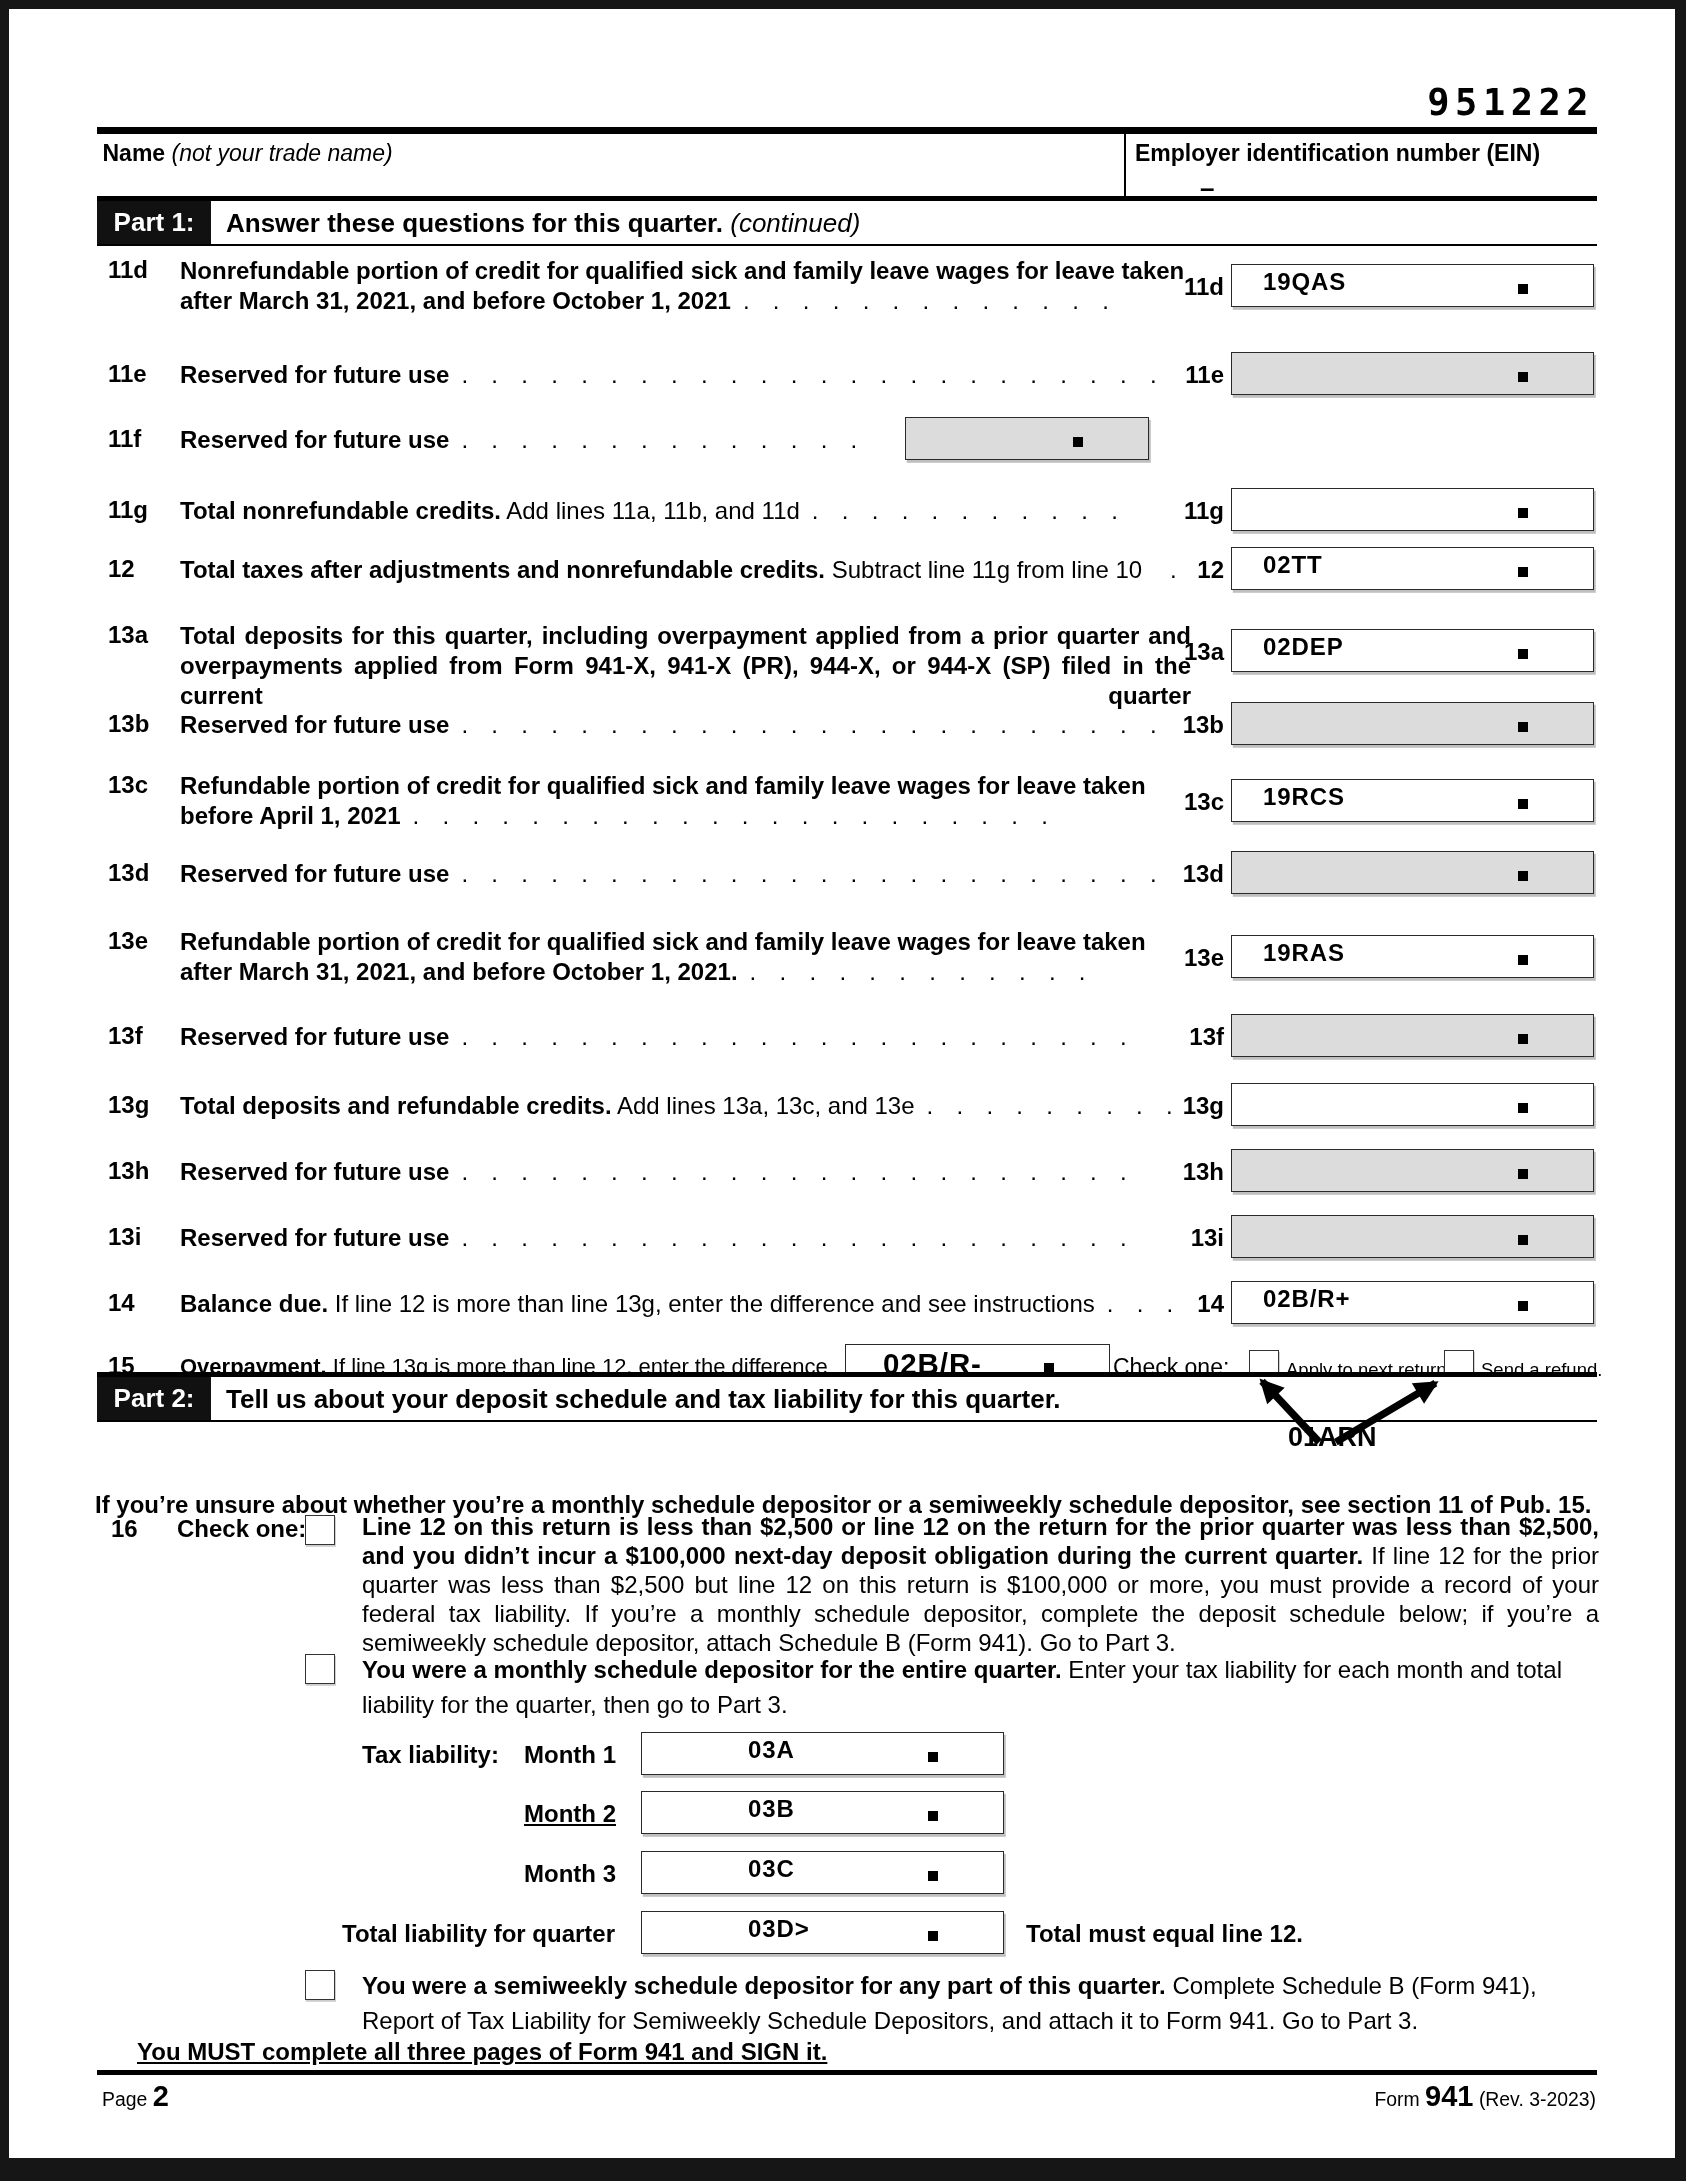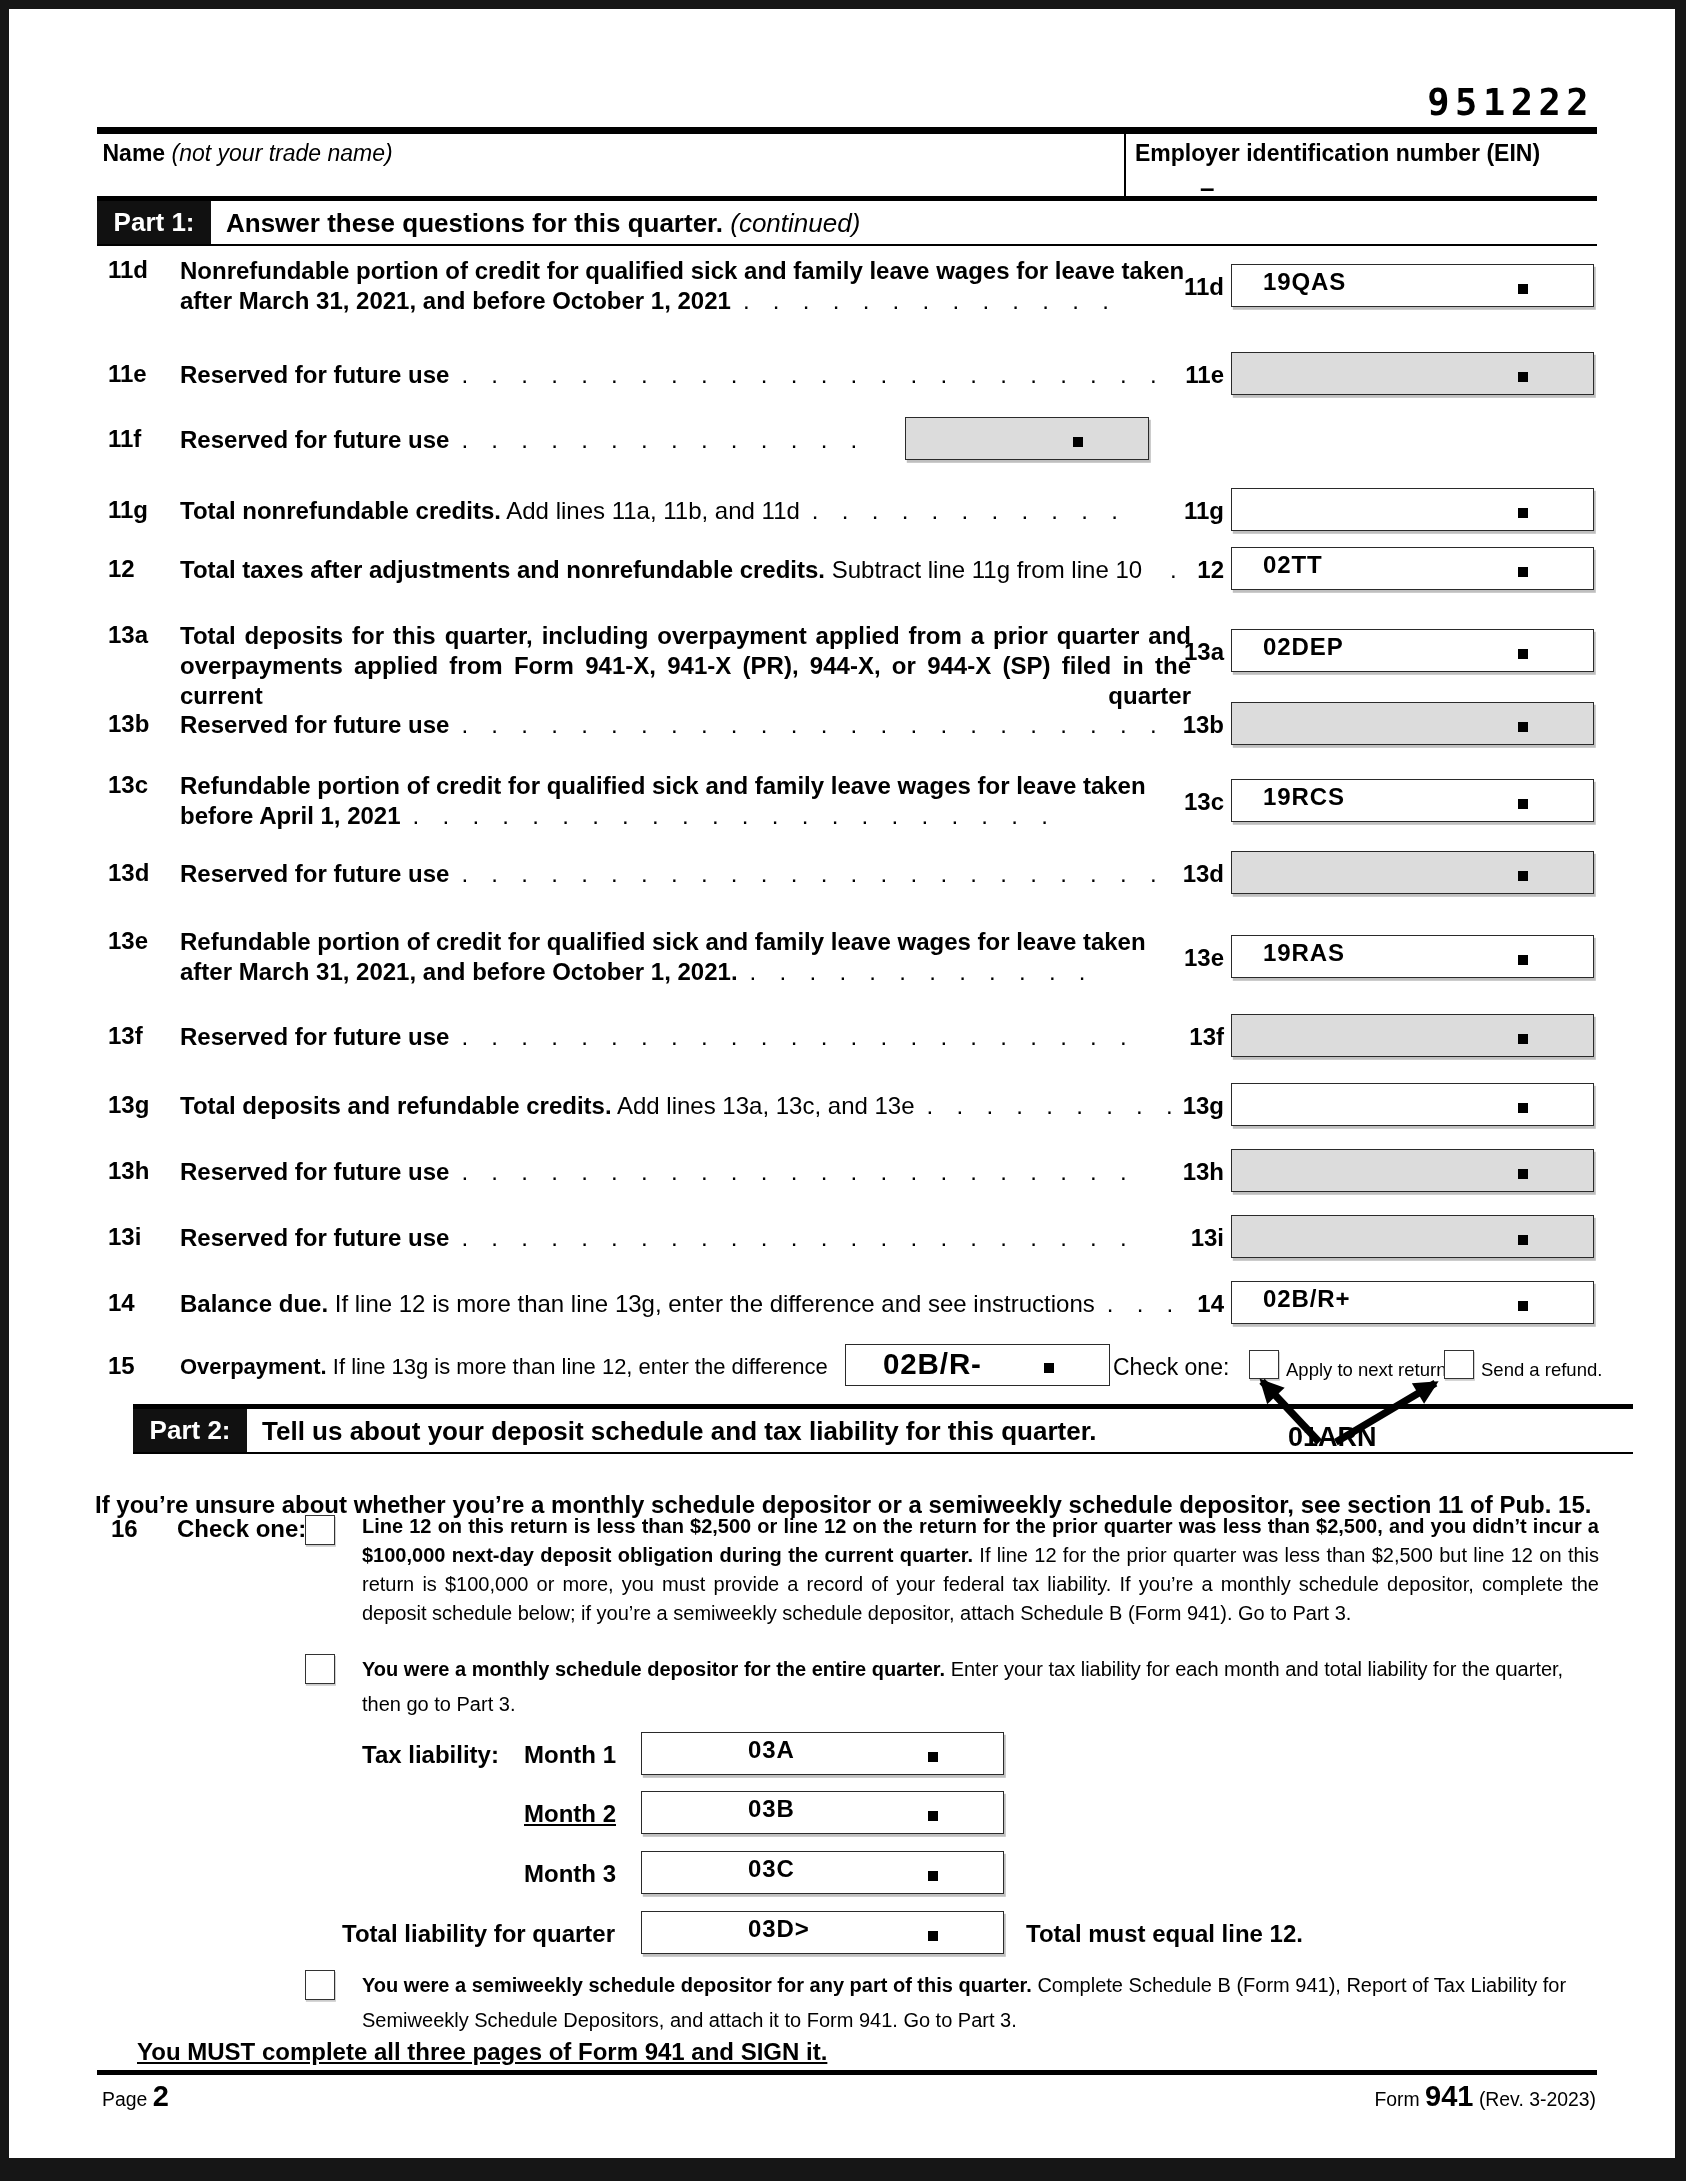--- a/index.html
+++ b/index.html
@@ -19,21 +19,21 @@
   .namebox{position:absolute;left:97px;top:134px;width:1500px;height:66px;}
   .namebox .vdiv{position:absolute;left:1027px;top:0;width:1.8px;height:66px;background:#000;}
   .name-cell{position:absolute;left:5.5px;top:5.5px;font-size:23px;}
   .ein-cell{position:absolute;left:1038px;top:5.5px;font-size:23px;font-weight:bold;}
   .ein-dash{position:absolute;left:1103px;top:39px;font-size:26px;font-weight:bold;}
 
   
   .band{position:absolute;left:97px;width:1500px;height:43px;background:#fff;
         border-top:5.5px solid #000;border-bottom:2.8px solid #000;box-sizing:content-box;}
   .band1{top:196px;}
-  .band2{top:1404px;margin-left:36px;}
+  .band2{top:1372px;}
   .chip{position:absolute;left:0;top:0;height:43px;background:#111;color:#fff;
         font-weight:bold;font-size:26px;display:flex;align-items:center;padding:0 16.6px;}
   .band-title{position:absolute;left:129px;top:7.4px;font-size:26px;white-space:nowrap;text-align:right;}
 
   
   .row{position:absolute;left:97px;width:1500px;height:43px;}
   .num{position:absolute;left:11px;top:8.3px;width:65px;font-weight:bold;font-size:24px;}
   .row.two .num{top:-8.3px;}
   .rowtext{position:absolute;left:83px;top:8.3px;width:1011px;font-size:24px;line-height:30px;}
   .row.two .rowtext{top:-8.3px;}
@@ -71,21 +71,21 @@
   .arrows{position:absolute;left:1227px;top:1357px;width:249px;height:102px;z-index:11;}
 
   .note{position:absolute;left:95px;top:1491px;width:1504px;font-weight:bold;font-size:24px;}
 
   
   .s16-num{position:absolute;left:111px;top:1515px;font-weight:bold;font-size:24px;}
   .s16-label{position:absolute;left:177px;top:1515px;font-weight:bold;font-size:24px;}
   .cb-a{left:305px;top:1515px;}
   .cb-b{left:305px;top:1654px;}
   .cb-c{left:305px;top:1970px;}
-  .opt{position:absolute;left:362px;width:1237px;font-size:20px;}
+  .opt{position:absolute;left:362px;width:1237px;font-size:24px;}
   .opt-a{top:1512px;line-height:29px;text-align:justify;}
   .opt-b{top:1652px;line-height:35px;}
   .opt-c{top:1968px;line-height:35px;}
 
   
   .taxlabel{position:absolute;left:362px;top:1741px;font-weight:bold;font-size:24px;}
   .mrow-label{position:absolute;left:425px;width:191px;text-align:right;font-weight:bold;font-size:24px;}
   .mbox{position:absolute;left:641px;width:363px;height:43px;background:#fff;
         border:1.8px solid #2a2a2a;box-sizing:border-box;box-shadow:1.8px 2.8px 0 rgba(0,0,0,0.25);}
   .mbox .vval{left:106px;}

